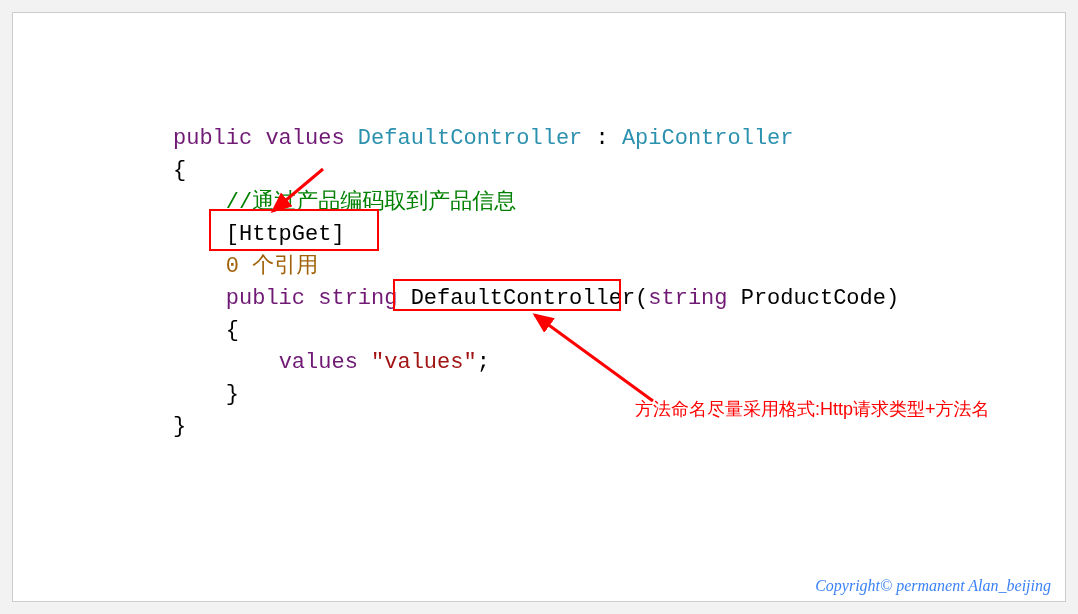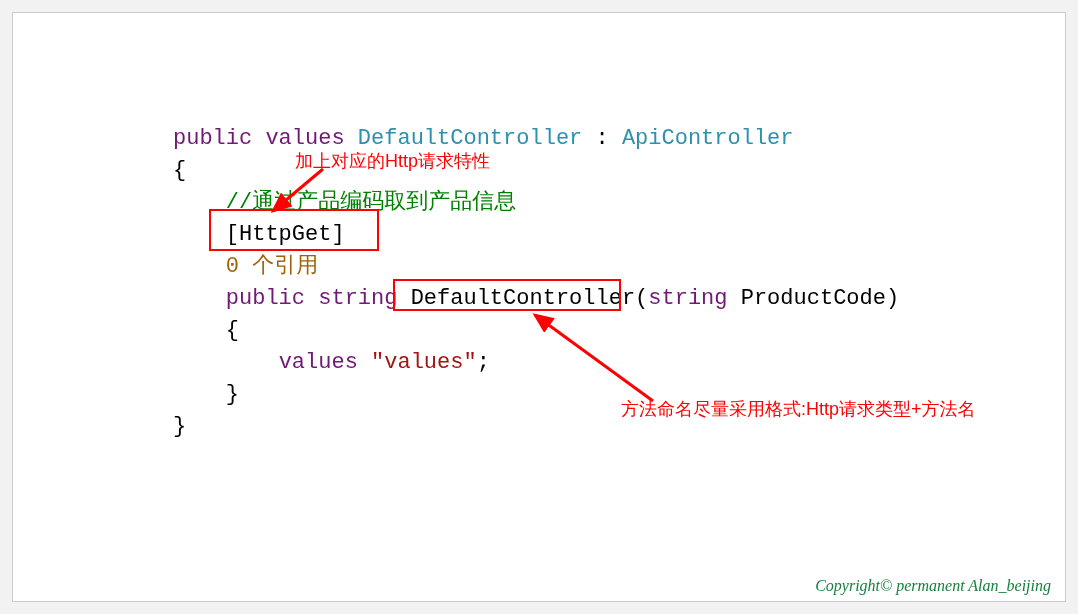--- a/index.html
+++ b/index.html
@@ -56,21 +56,21 @@
       left: 0;
       pointer-events: none;
     }
     .copyright {
       position: absolute;
       bottom: 6px;
       right: 14px;
       font-style: italic;
       font-family: "Times New Roman", serif;
       font-size: 16px;
-      color: #15803d;
+      color: #3b82f6;
     }
   </style>
 </head>
 <body>
 
 <div class="code-container">
 
   <div class="code-block"><span class="tok-keyword">public</span> <span class="tok-keyword">values</span> <span class="tok-type">DefaultController</span><span class="tok-plain"> : </span><span class="tok-type">ApiController</span>
 <span class="tok-plain">{</span>
     <span class="tok-comment">//通过产品编码取到产品信息</span>
@@ -79,23 +79,22 @@
     <span class="tok-keyword">public</span> <span class="tok-keyword">string</span> <span class="tok-methodname">DefaultController</span><span class="tok-plain">(</span><span class="tok-keyword">string</span><span class="tok-plain"> ProductCode)</span>
     <span class="tok-plain">{</span>
         <span class="tok-keyword">values</span> <span class="tok-string">"values"</span><span class="tok-plain">;</span>
     <span class="tok-plain">}</span>
 <span class="tok-plain">}</span></div>
 
   <div class="annotation-box" style="left:196px; top:196px; width:170px; height:42px;"></div>
 
   <div class="annotation-box" style="left:380px; top:266px; width:228px; height:32px;"></div>
 
-  <div class="annotation-label" style="left:282px; top:136px;">加上对应的Http请求特性</div>
 
-  <div class="annotation-label" style="left:608px; top:384px;text-align:center;">方法命名尽量采用格式:Http请求类型+方法名</div>
+  <div class="annotation-label" style="left:622px; top:384px;text-align:center;">方法命名尽量采用格式:Http请求类型+方法名</div>
 
   <svg class="arrow-svg" width="1078" height="614">
     <defs>
       <marker id="arrowhead1" markerWidth="8" markerHeight="8" refX="6" refY="3" orient="auto">
         <polygon points="0 0, 7 3, 0 6" fill="#ff0000"></polygon>
       </marker>
     </defs>
     <line x1="310" y1="156" x2="260" y2="198" stroke="#ff0000" stroke-width="3" marker-end="url(#arrowhead1)"></line>
   </svg>
 

